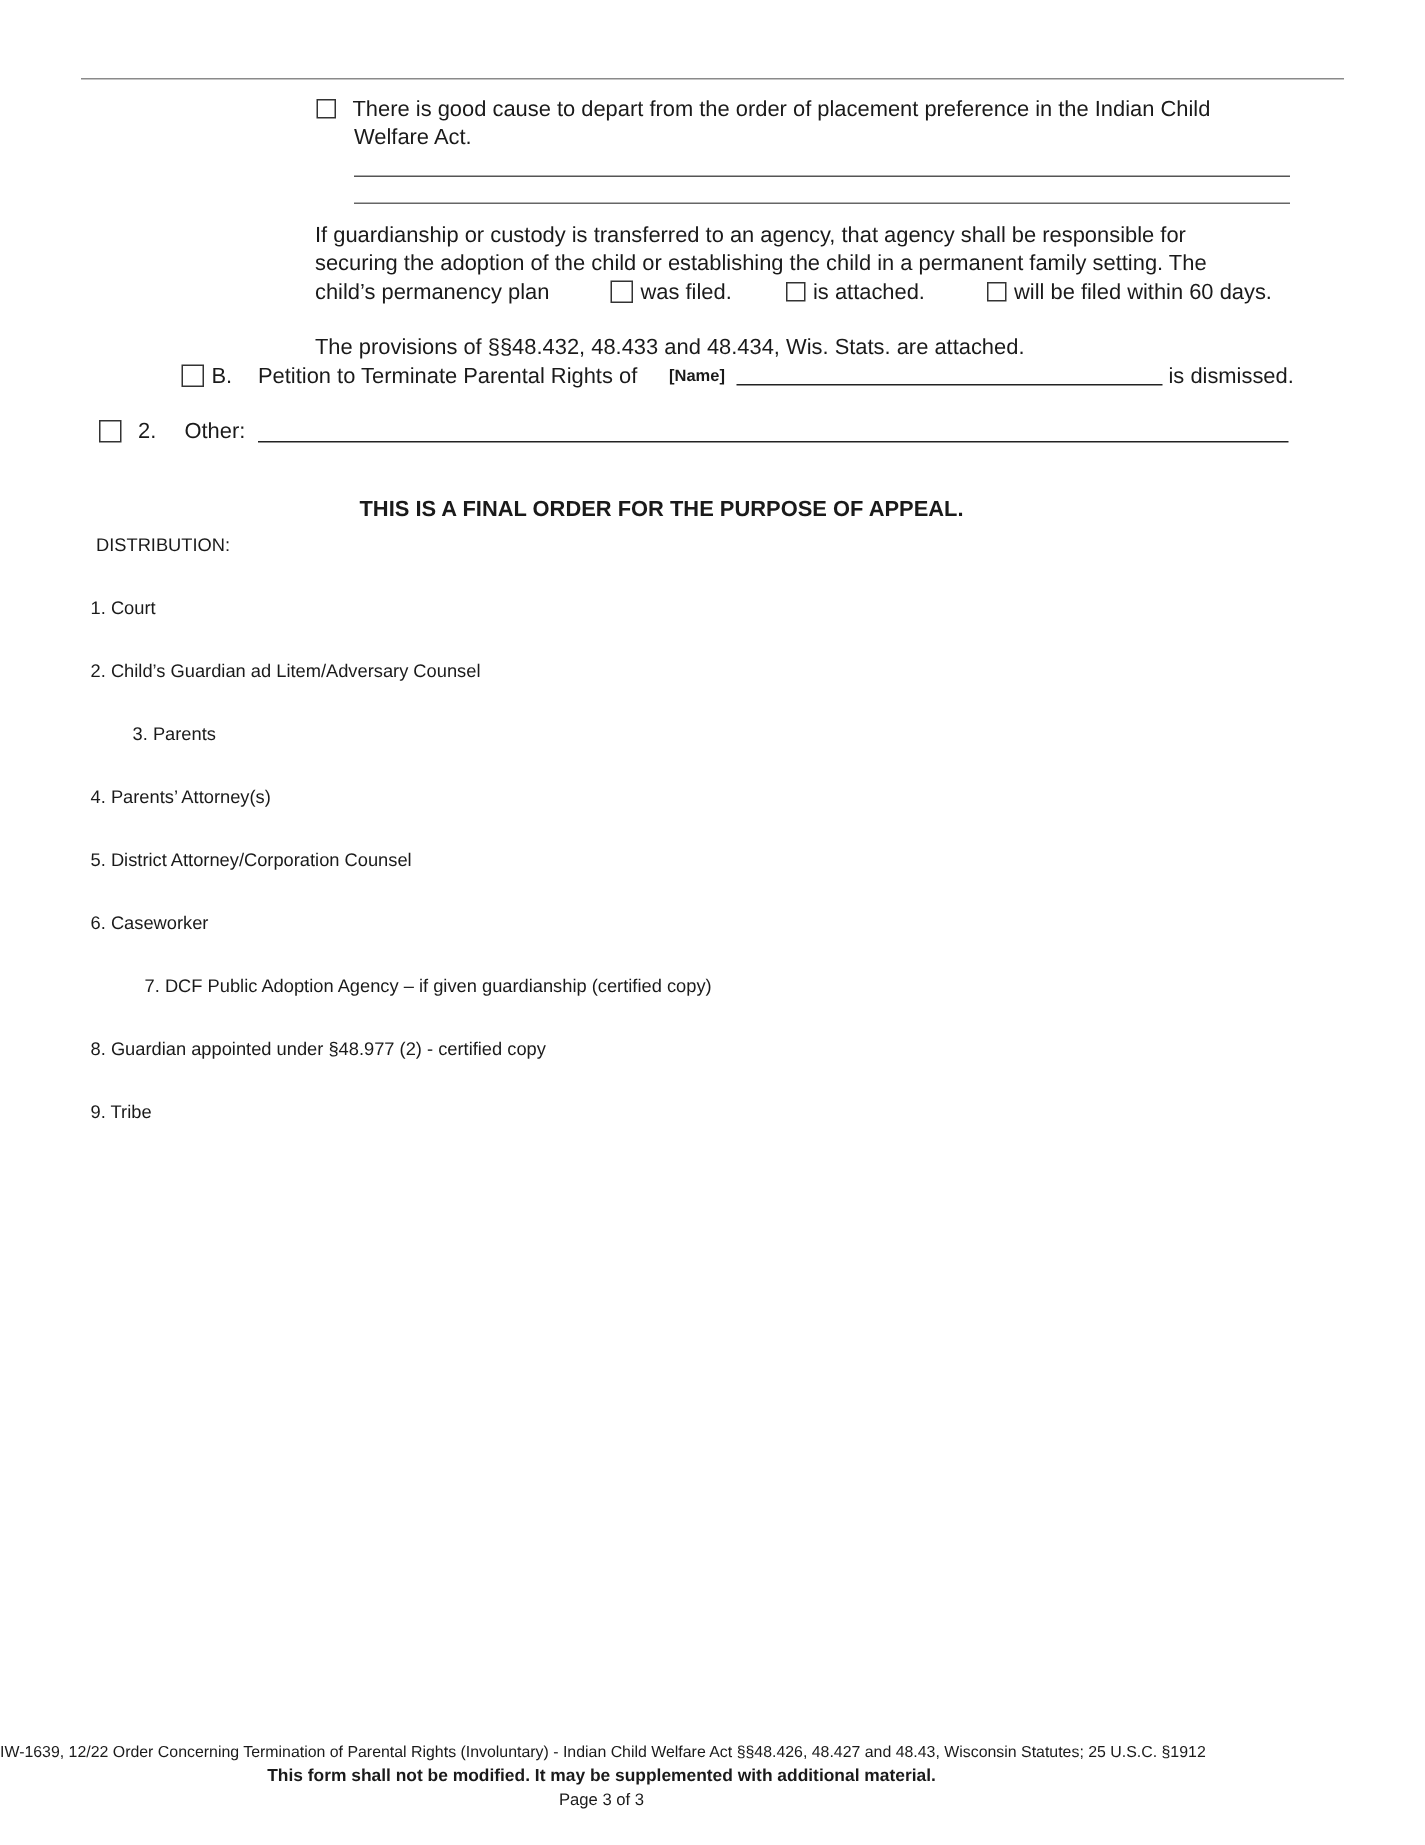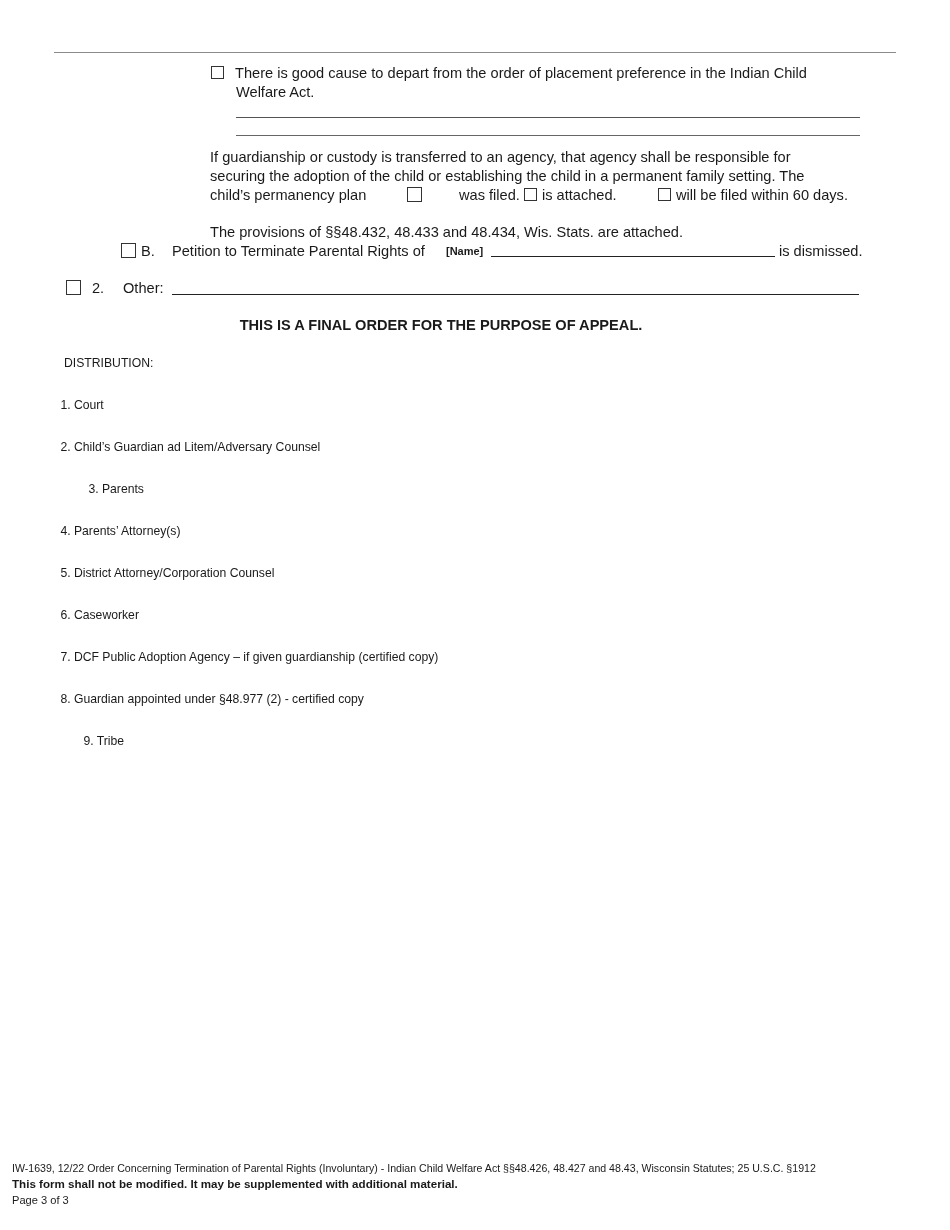--- a/index.html
+++ b/index.html
@@ -17,41 +17,41 @@
       background: #fff; box-sizing: border-box; vertical-align: -1px;
     }
     .t15 { font-size: 14.6px; line-height: 18.5px; }
     .line { position: absolute; height: 0; }
     .line.solid { border-top: 1px solid #555; }
     .line.dotted { border-top: 1px solid #666; }
     .uline { position: absolute; border-top: 1px solid #222; height: 0; }
     .small { font-size: 11px; font-weight: bold; }
     .final { font-weight: bold; font-size: 14.6px; }
     .dist { font-size: 12.2px; line-height: 14px; }
-    .footer { font-size: 11.1px; text-align: left; width: 802px; left: 0; padding-left: 12px; }
+    .footer { font-size: 11.1px; text-align: center; width: 802px; left: 0; }
     .bold { font-weight: bold; }
   </style>
 </head>
 <body>
 
 <div class="rule-top"></div>
 
 <span class="abs cb" style="left:211px; top:66px;"></span>
 <div class="abs t15" style="left:235px; top:64px;">There is good cause to depart from the order of placement preference in the Indian Child</div>
 <div class="abs t15" style="left:236px; top:83px;">Welfare Act.</div>
 
 <div class="line solid" style="left:236px; top:117px; width:624px;"></div>
 <div class="line dotted" style="left:236px; top:135px; width:624px;"></div>
 
 <div class="abs t15" style="left:210px; top:148px;">If guardianship or custody is transferred to an agency, that agency shall be responsible for</div>
 <div class="abs t15" style="left:210px; top:167px;">securing the adoption of the child or establishing the child in a permanent family setting.  The</div>
 <div class="abs t15" style="left:210px; top:186px;">child’s permanency plan</div>
 
 <span class="abs cb" style="left:407px; top:187px; width:15px; height:15px;"></span>
-<div class="abs t15" style="left:427px; top:186px;margin-left:32px;">was filed.</div>
+<div class="abs t15" style="left:427px; top:186px;">was filed.</div>
 
 <span class="abs cb" style="left:524px; top:188px;"></span>
 <div class="abs t15" style="left:542px; top:186px;">is attached.</div>
 
 <span class="abs cb" style="left:658px; top:188px;"></span>
 <div class="abs t15" style="left:676px; top:186px;">will be filed within 60 days.</div>
 
 <div class="abs t15" style="left:210px; top:223px;">The provisions of §§48.432, 48.433 and 48.434, Wis. Stats. are attached.</div>
 
 <span class="abs cb" style="left:121px; top:243px; width:15px; height:15px;"></span>
@@ -59,30 +59,30 @@
 <div class="abs t15" style="left:172px; top:242px;">Petition to Terminate Parental Rights of</div>
 <div class="abs small" style="left:446px; top:245px;">[Name]</div>
 <div class="uline" style="left:491px; top:256px; width:284px;"></div>
 <div class="abs t15" style="left:779px; top:242px;">is dismissed.</div>
 
 <span class="abs cb" style="left:66px; top:280px; width:15px; height:15px;"></span>
 <div class="abs t15" style="left:92px; top:279px;">2.</div>
 <div class="abs t15" style="left:123px; top:279px;">Other:</div>
 <div class="uline" style="left:172px; top:294px; width:687px;"></div>
 
-<div class="abs final" style="left:0; width:882px; text-align:center; top:317px;">THIS IS A FINAL ORDER FOR THE PURPOSE OF APPEAL.</div>
+<div class="abs final" style="left:0; width:882px; text-align:center; top:332px;">THIS IS A FINAL ORDER FOR THE PURPOSE OF APPEAL.</div>
 
 <div class="abs dist" style="left:64px; top:356px;">DISTRIBUTION:</div>
 <div class="abs dist" style="left:57px; top:370px; white-space:pre;">
   <div style="white-space:pre;"> 1. Court</div>
   <div style="white-space:pre;"> 2. Child’s Guardian ad Litem/Adversary Counsel</div>
   <div style="white-space:pre;margin-left:28px;"> 3. Parents</div>
   <div style="white-space:pre;"> 4. Parents’ Attorney(s)</div>
   <div style="white-space:pre;"> 5. District Attorney/Corporation Counsel</div>
   <div style="white-space:pre;"> 6. Caseworker</div>
-  <div style="white-space:pre;"> 7. DCF Public Adoption Agency – if given guardianship (certified copy)</div>
+  <div style="white-space:pre;margin-left:36px;"> 7. DCF Public Adoption Agency – if given guardianship (certified copy)</div>
   <div style="white-space:pre;"> 8. Guardian appointed under §48.977 (2) - certified copy</div>
-  <div style="white-space:pre;margin-left:23px;"> 9. Tribe</div>
+  <div style="white-space:pre;"> 9. Tribe</div>
 </div>
 
 <div class="abs footer" style="top:1162px; font-size:10.6px;">IW-1639, 12/22 Order Concerning Termination of Parental Rights (Involuntary) - Indian Child Welfare Act  §§48.426, 48.427 and 48.43, Wisconsin Statutes; 25 U.S.C. §1912</div>
 <div class="abs footer bold" style="top:1177px; font-size:11.6px;">This form shall not be modified. It may be supplemented with additional material.</div>
 <div class="abs footer" style="top:1194px;">Page 3 of 3</div>
 
 </body></html>

